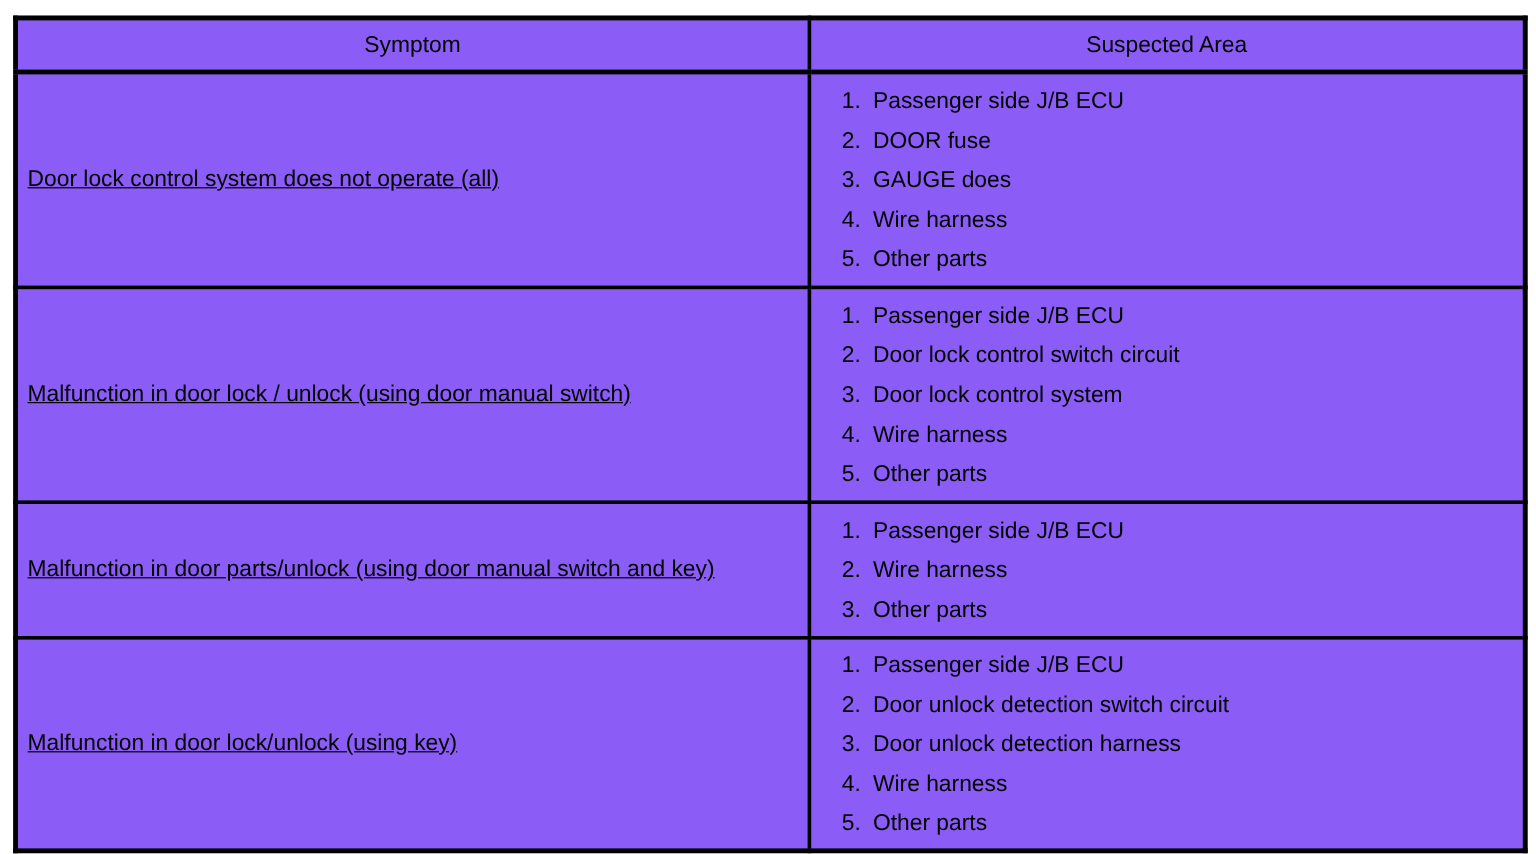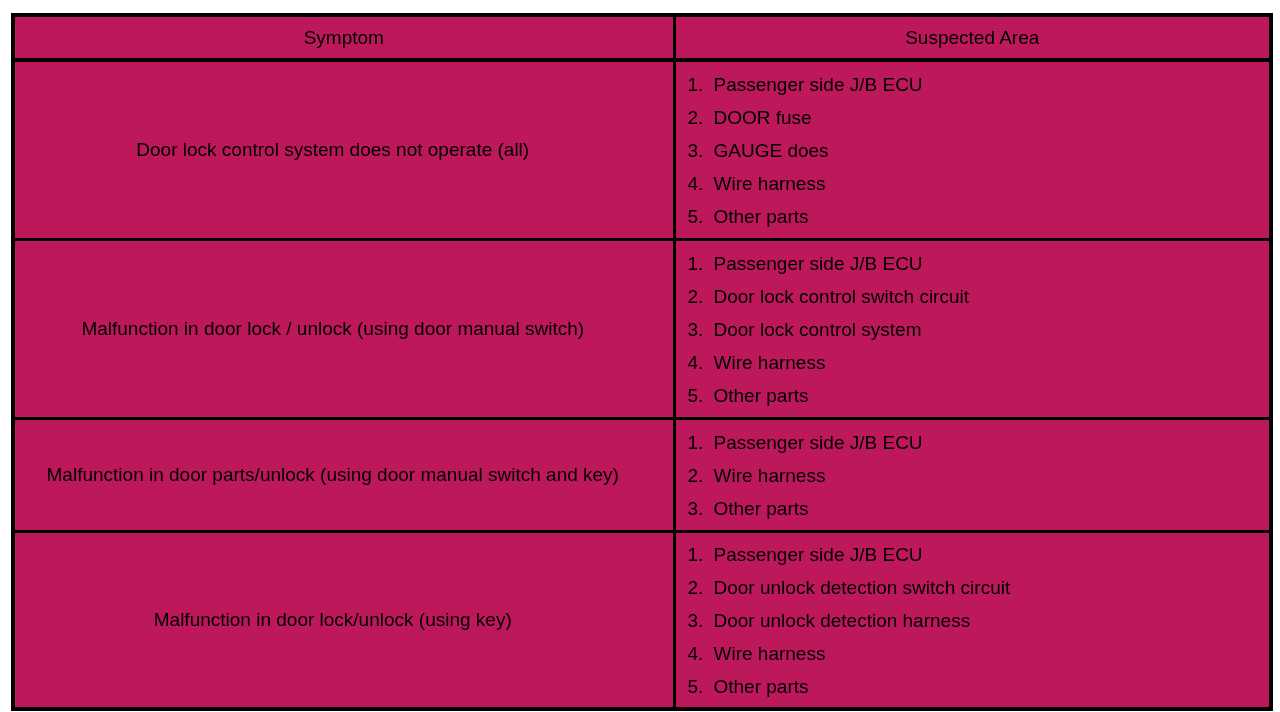--- a/index.html
+++ b/index.html
@@ -13,21 +13,21 @@
     color: #000000;
     -webkit-font-smoothing: none;
   }
   .page {
     padding: 13px 11px 0 11px;
   }
   table.tbl {
     border-collapse: collapse;
     table-layout: fixed;
     width: 1258px;
-    background: #be185d;
+    background: #8b5cf6;
     border: 4px solid #000000;
   }
   col.c1 { width: 661px; }
   col.c2 { width: 597px; }
   th, td {
     border: 3px solid #000000;
     padding: 0;
     vertical-align: middle;
     font-size: 19px;
     font-weight: 400;
@@ -37,25 +37,26 @@
     text-align: center;
     border-bottom-width: 4px;
   }
   tr.r1 td { height: 176px; }
   tr.r2 td { height: 176px; }
   tr.r3 td { height: 110px; }
   tr.r4 td { height: 174px; }
   td.sym .symtext {
     padding: 0 30px 0 8px;
     line-height: 30px;
-    text-align: center;
+    text-align: left;
+    text-decoration: underline;
   }
   td.sa .list {
     counter-reset: sa;
-    padding-left: 12px;
+    padding-left: 26px;
   }
   .item {
     counter-increment: sa;
     line-height: 33px;
     white-space: nowrap;
   }
   .item::before {
     content: counter(sa) ".";
     display: inline-block;
     width: 26px;

